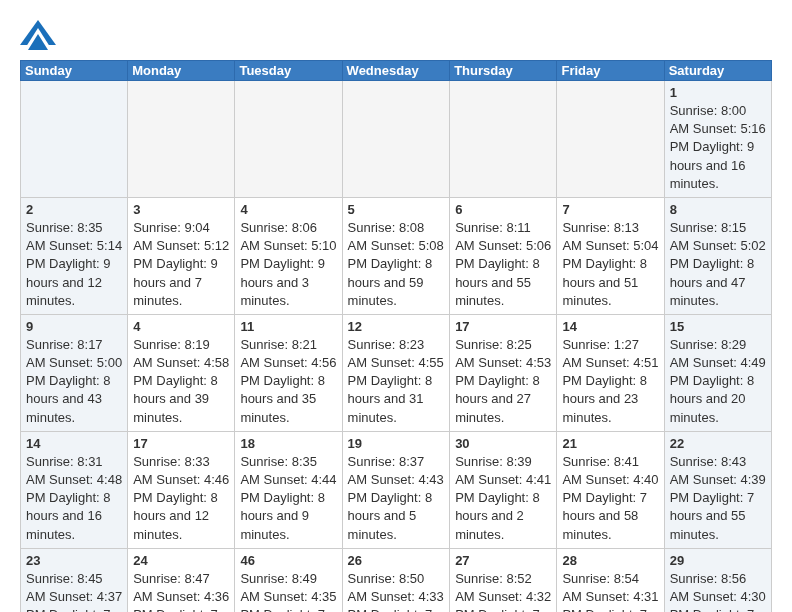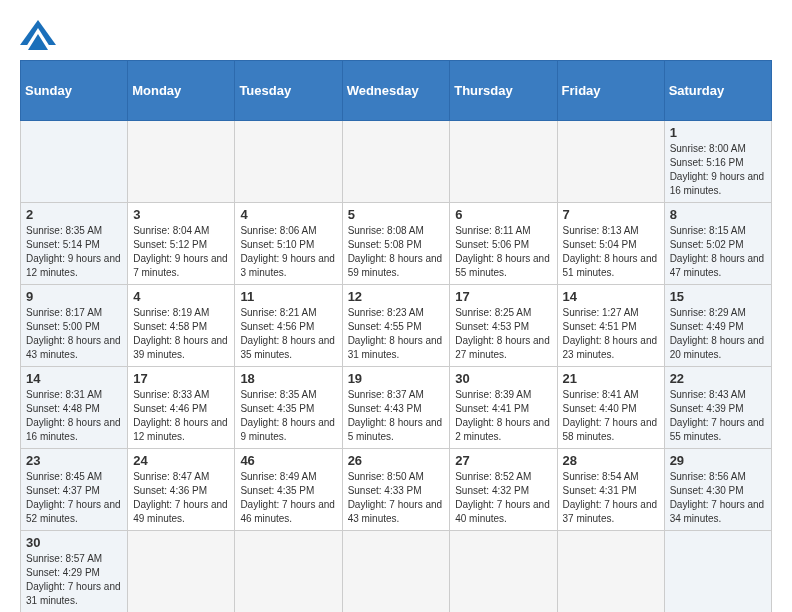--- a/index.html
+++ b/index.html
@@ -40,21 +40,21 @@
     .calendar {
       width: 100%;
       border-collapse: collapse;
       border: 1px solid #ccc;
     }
     .calendar th {
       background-color: #3a7cc1;
       color: #fff;
       font-size: 13px;
       font-weight: bold;
-      padding: 22px 4px;
+      padding: 2px 4px;
       text-align: left;
       border: 1px solid #2d6aad;
     }
     .calendar td {
       vertical-align: top;
       border: 1px solid #ccc;
       padding: 4px 5px;
       width: 108px;
       min-height: 70px;
       font-size: 10.5px;
@@ -64,21 +64,21 @@
     .calendar td.empty {
       background: #f5f5f5;
     }
     .day-number {
       font-size: 13px;
       font-weight: bold;
       color: #333;
       margin-bottom: 2px;
     }
     .day-info {
-      font-size: 10px;
+      font-size: 13px;
       line-height: 1.4;
       color: #333;
     }
     .calendar tr td:last-child {
       background-color: #f0f4f8;
     }
     .calendar tr td:first-child {
       background-color: #f0f4f8;
     }
   </style>
@@ -133,21 +133,21 @@
       </tr>
       <tr>
         <td>
           <div class="day-number">2</div>
           <div class="day-info">Sunrise: 8:35 AM
 Sunset: 5:14 PM
 Daylight: 9 hours and 12 minutes.</div>
         </td>
         <td>
           <div class="day-number">3</div>
-          <div class="day-info">Sunrise: 8:04 AM
+          <div class="day-info">Sunrise: 9:04 AM
 Sunset: 5:12 PM
 Daylight: 9 hours and 7 minutes.</div>
         </td>
         <td>
           <div class="day-number">4</div>
           <div class="day-info">Sunrise: 8:06 AM
 Sunset: 5:10 PM
 Daylight: 9 hours and 3 minutes.</div>
         </td>
         <td>
@@ -228,21 +228,21 @@
         </td>
         <td>
           <div class="day-number">17</div>
           <div class="day-info">Sunrise: 8:33 AM
 Sunset: 4:46 PM
 Daylight: 8 hours and 12 minutes.</div>
         </td>
         <td>
           <div class="day-number">18</div>
           <div class="day-info">Sunrise: 8:35 AM
-Sunset: 4:35 PM
+Sunset: 4:44 PM
 Daylight: 8 hours and 9 minutes.</div>
         </td>
         <td>
           <div class="day-number">19</div>
           <div class="day-info">Sunrise: 8:37 AM
 Sunset: 4:43 PM
 Daylight: 8 hours and 5 minutes.</div>
         </td>
         <td>
           <div class="day-number">30</div>

